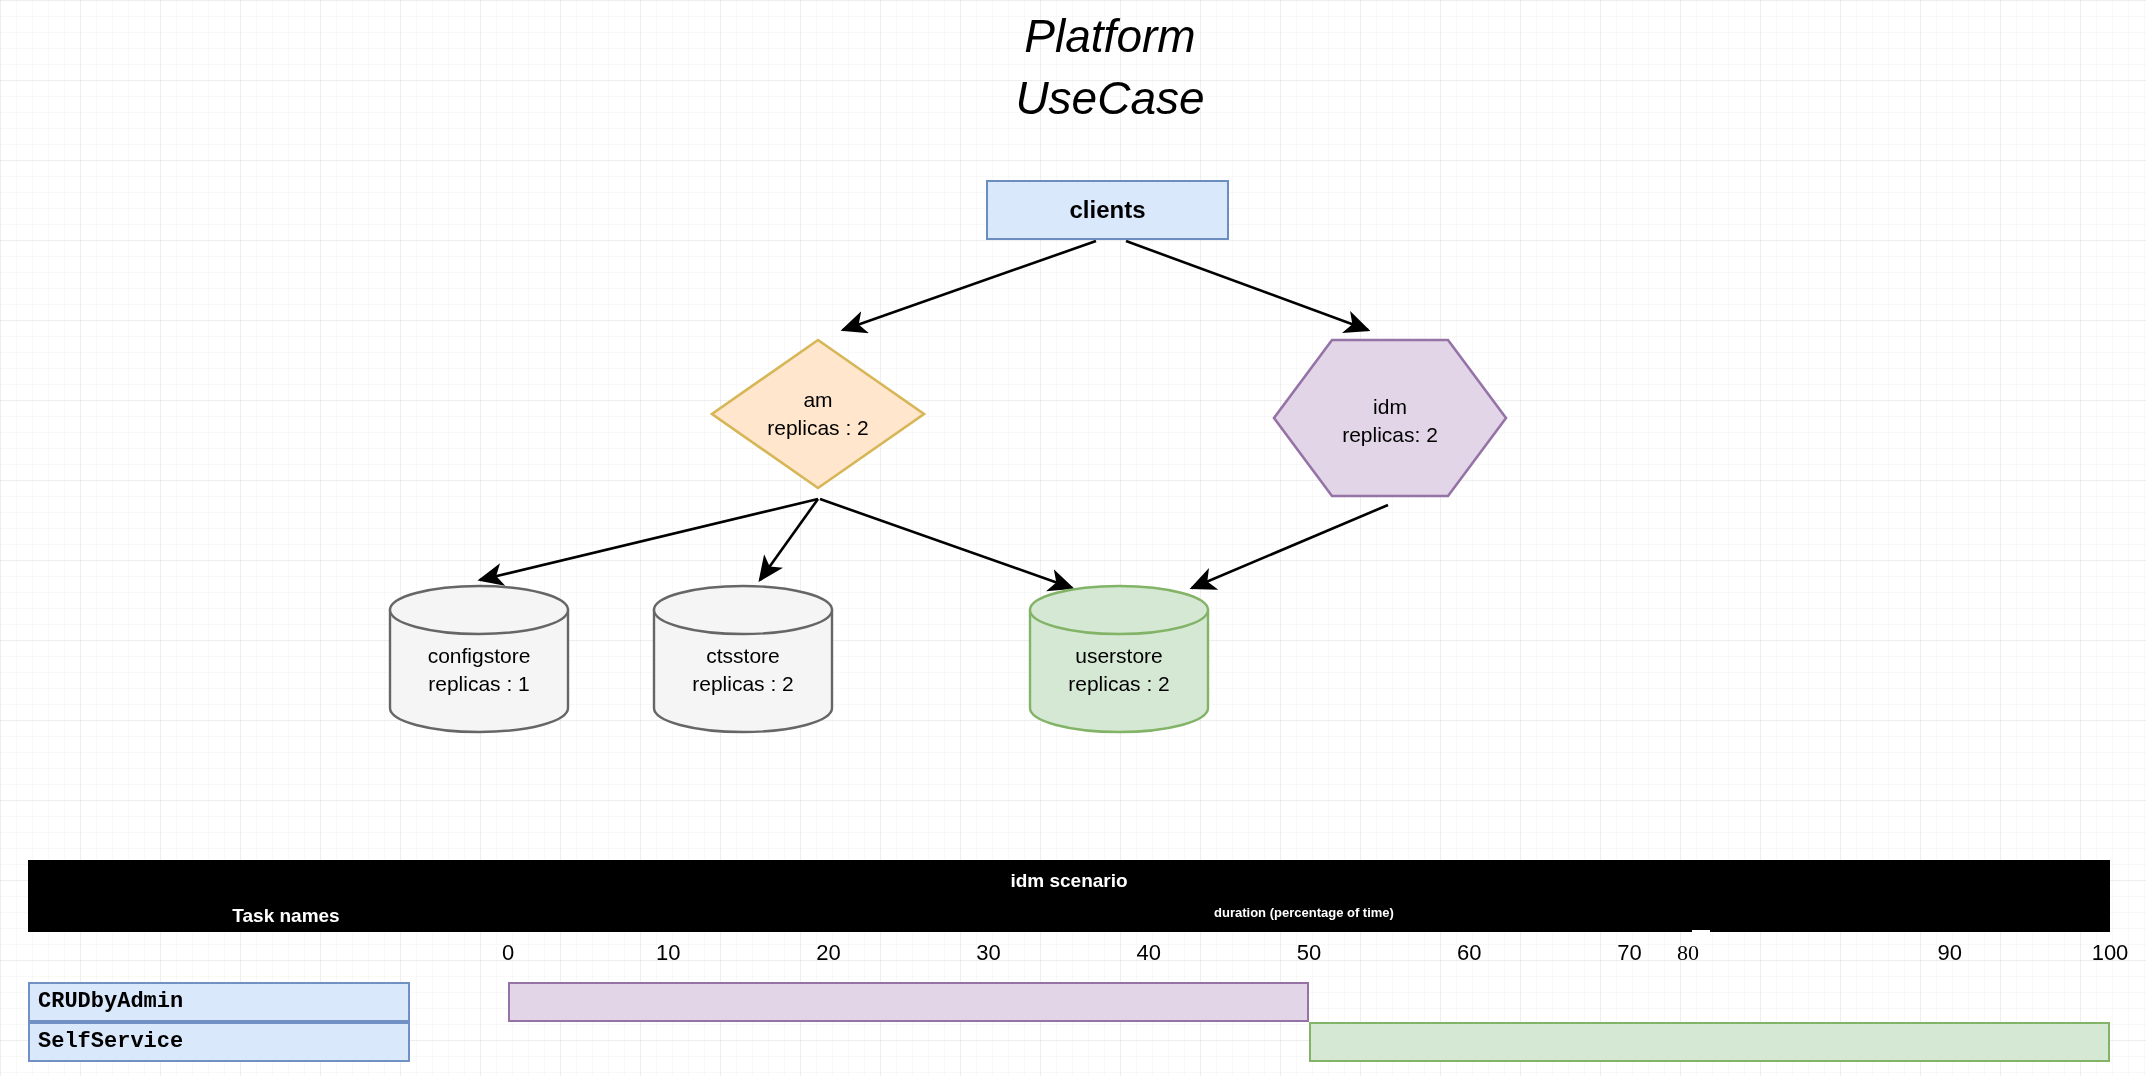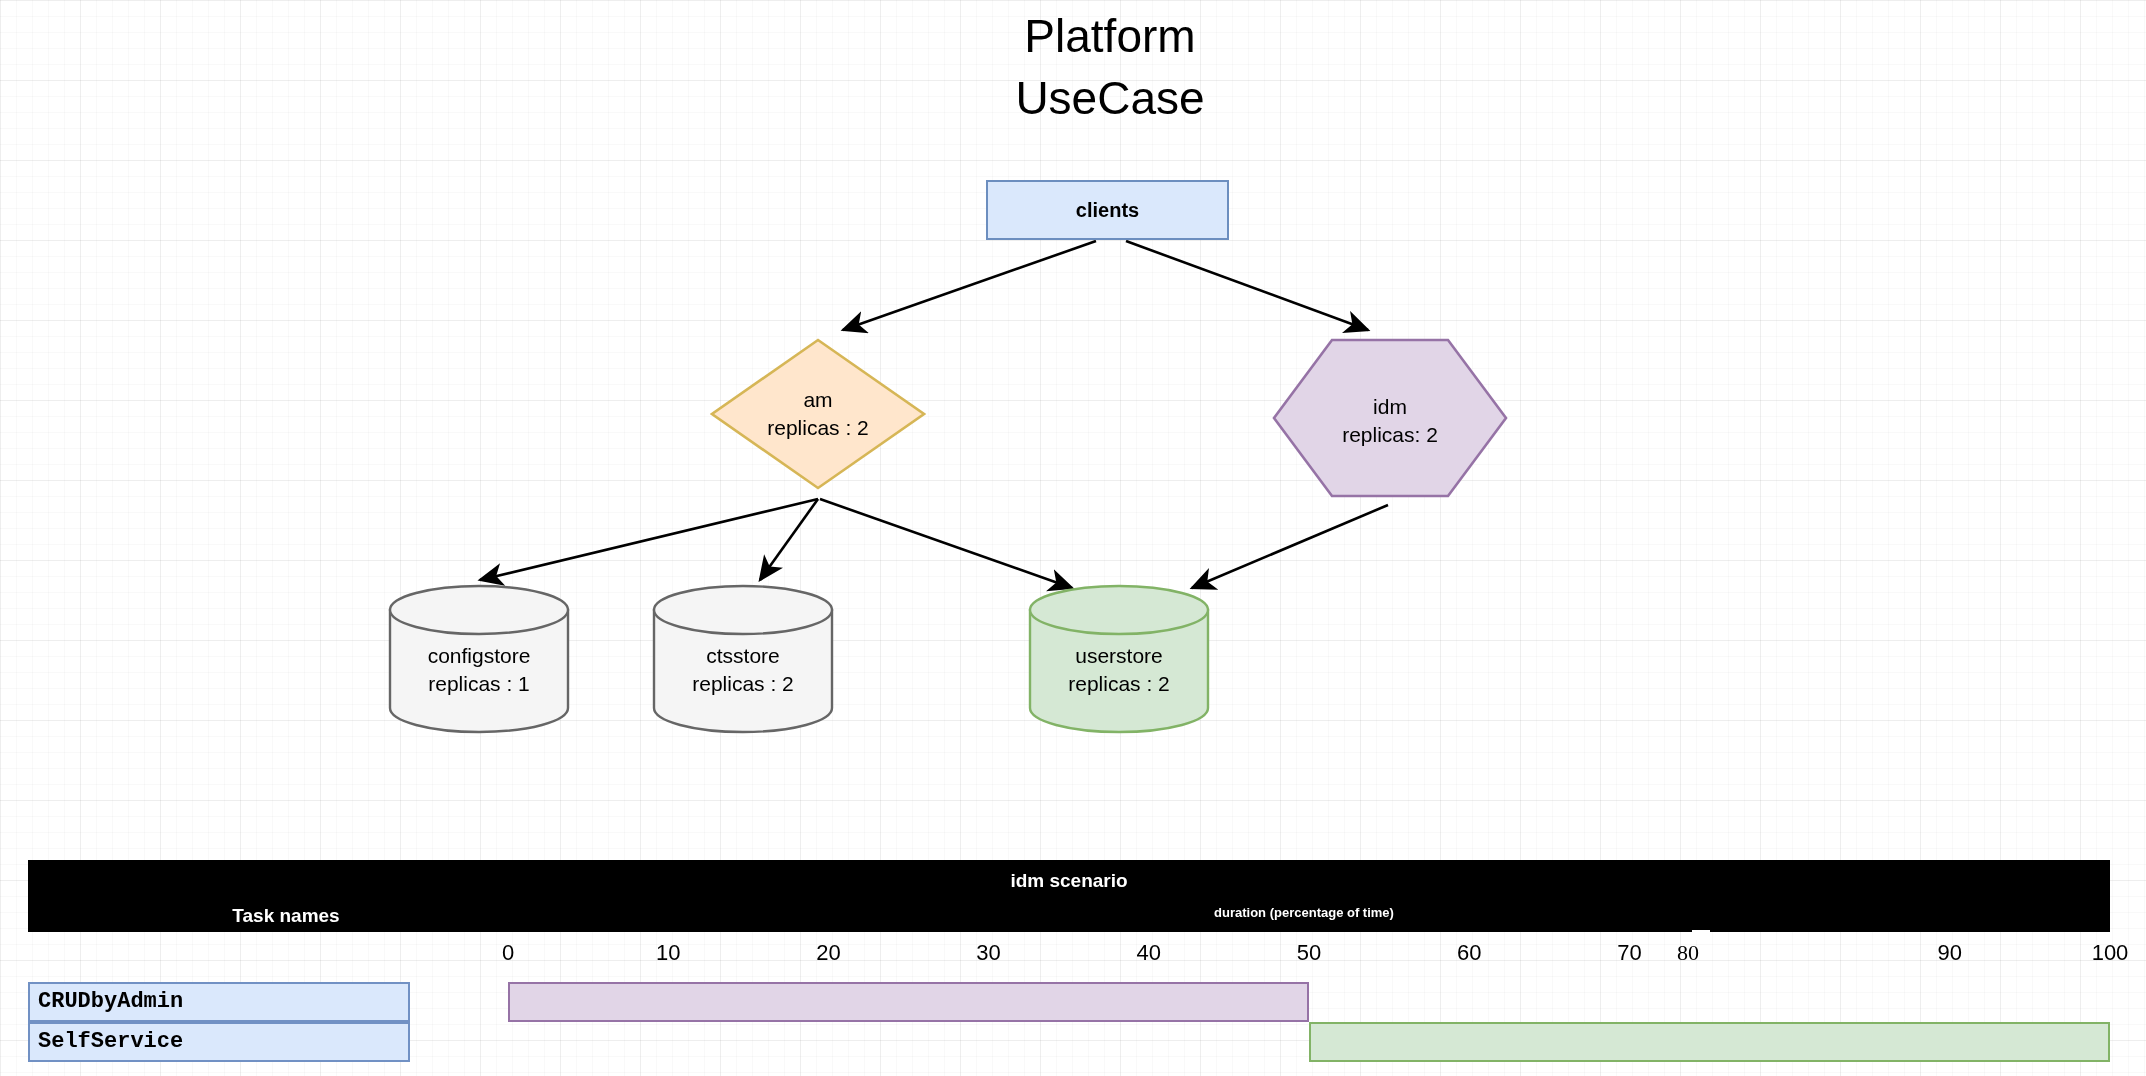--- a/index.html
+++ b/index.html
@@ -31,20 +31,21 @@
     position: absolute;
     left: 880px;
     top: 5px;
     width: 460px;
     text-align: center;
     font-size: 46px;
     line-height: 62px;
     color: #000000;
     white-space: pre-line;
     letter-spacing: 0px;
+    font-style: italic;
   }
 
   
   #edges {
     position: absolute;
     left: 0; top: 0;
     width: 2146px;
     height: 1076px;
     pointer-events: none;
   }
@@ -59,21 +60,21 @@
     background: #dae8fc;
     border: 2px solid #6c8ebf;
     box-sizing: border-box;
   }
   .box-clients .lbl {
     position: absolute;
     left: 0; right: 0;
     top: 50%;
     transform: translateY(-50%);
     text-align: center;
-    font-size: 20px;
+    font-size: 24px;
     font-weight: bold;
     color: #000000;
   }
 
   
   .shape-am {
     position: absolute;
     left: 710px;
     top: 338px;
     width: 216px;

